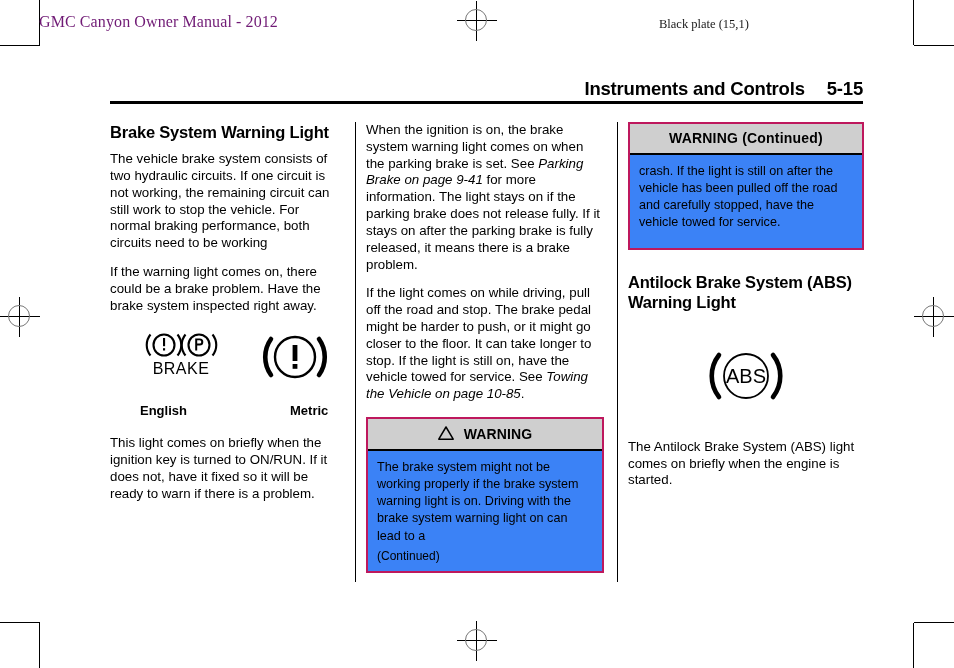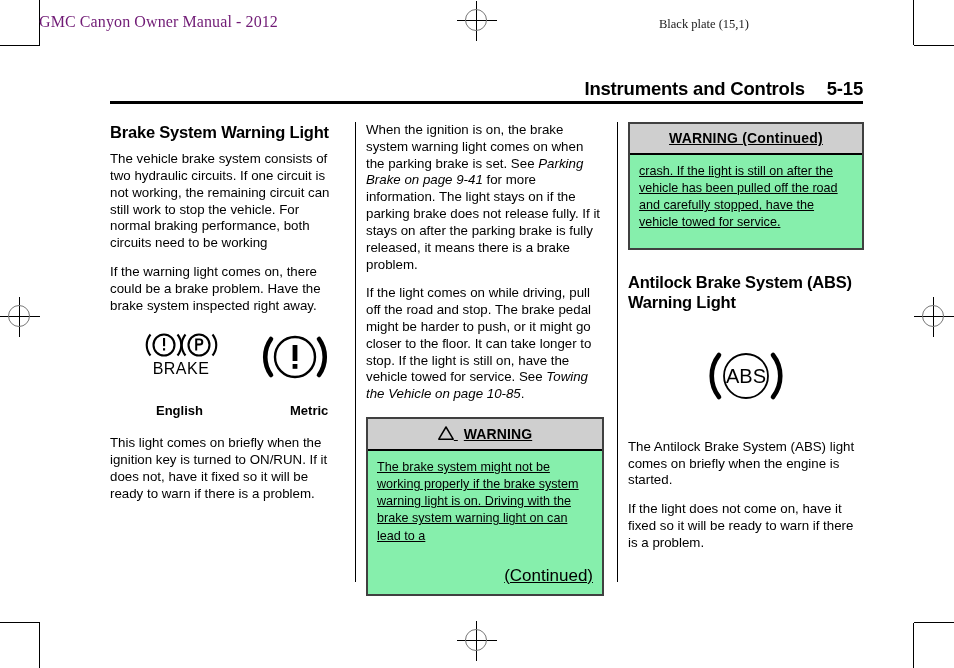--- a/index.html
+++ b/index.html
@@ -82,41 +82,41 @@
   }
   .icon-slot { position: absolute; top: 0; text-align: center; }
   .icon-slot.left { left: 16px; width: 110px; }
   .icon-slot.right { left: 130px; width: 110px; }
   .label-row {
     position: relative; height: 20px; margin-bottom: 12px;
   }
   .label-row span {
     position: absolute; font-size: 13px; font-weight: bold;
   }
-  .label-left { left: 30px; margin-left: 16px; }
+  .label-left { left: 30px; }
   .label-right { left: 155px; padding-left: 25px; }
 
   .abs-icon-wrap { text-align: center; padding: 22px 0 26px 0; }
 
   
   .warnbox {
-    border: 2px solid #404040; background: #86efac; margin-top: 14px; text-decoration: underline;
+    border: 2px solid #be185d; background: #3b82f6; margin-top: 14px;
   }
   .warnbox .wb-head {
     background: #cfcfcf; border-bottom: 2px solid #000;
     text-align: center; font-weight: bold; font-size: 14px;
     padding: 6px 0 7px 0; letter-spacing: .1px;
   }
   .warnbox .wb-head .tri { margin-right: 6px; position: relative; top: 1px; }
   .warnbox .wb-body {
     padding: 8px 9px 7px 9px;
     font-size: 12.6px; line-height: 1.36;
   }
   .wb-cont {
-    text-align: right; margin-top: 19px; font-size: 17px;
+    margin-top: 3px; font-size: 12px;
   }
   .warnbox.cont .wb-head { letter-spacing: .2px; }
   .warnbox.cont .wb-body { padding-bottom: 16px; }
 </style>
 </head>
 <body>
 
 <div class="crop-v" style="left:39px; top:0; height:45px;"></div>
 <div class="crop-h" style="left:0; top:45px; width:40px;"></div>
 <div class="crop-v" style="left:913px; top:0; height:45px;"></div>
@@ -241,14 +241,13 @@
       <g fill="none" stroke="#000">
         <circle cx="59" cy="33" r="22" stroke-width="1.8"></circle>
         <path d="M32 12 A 34 34 0 0 0 32 54" stroke-width="4.6" stroke-linecap="round"></path>
         <path d="M86 12 A 34 34 0 0 1 86 54" stroke-width="4.6" stroke-linecap="round"></path>
       </g>
       <text x="59" y="40" font-family="Liberation Sans, sans-serif" font-size="20" text-anchor="middle" fill="#000" letter-spacing="0">ABS</text>
     </svg>
   </div>
 
   <p class="body">The Antilock Brake System (ABS) light comes on briefly when the engine is started.</p>
-  <p class="body">If the light does not come on, have it fixed so it will be ready to warn if there is a problem.</p>
 </div>
 
 </body></html>

